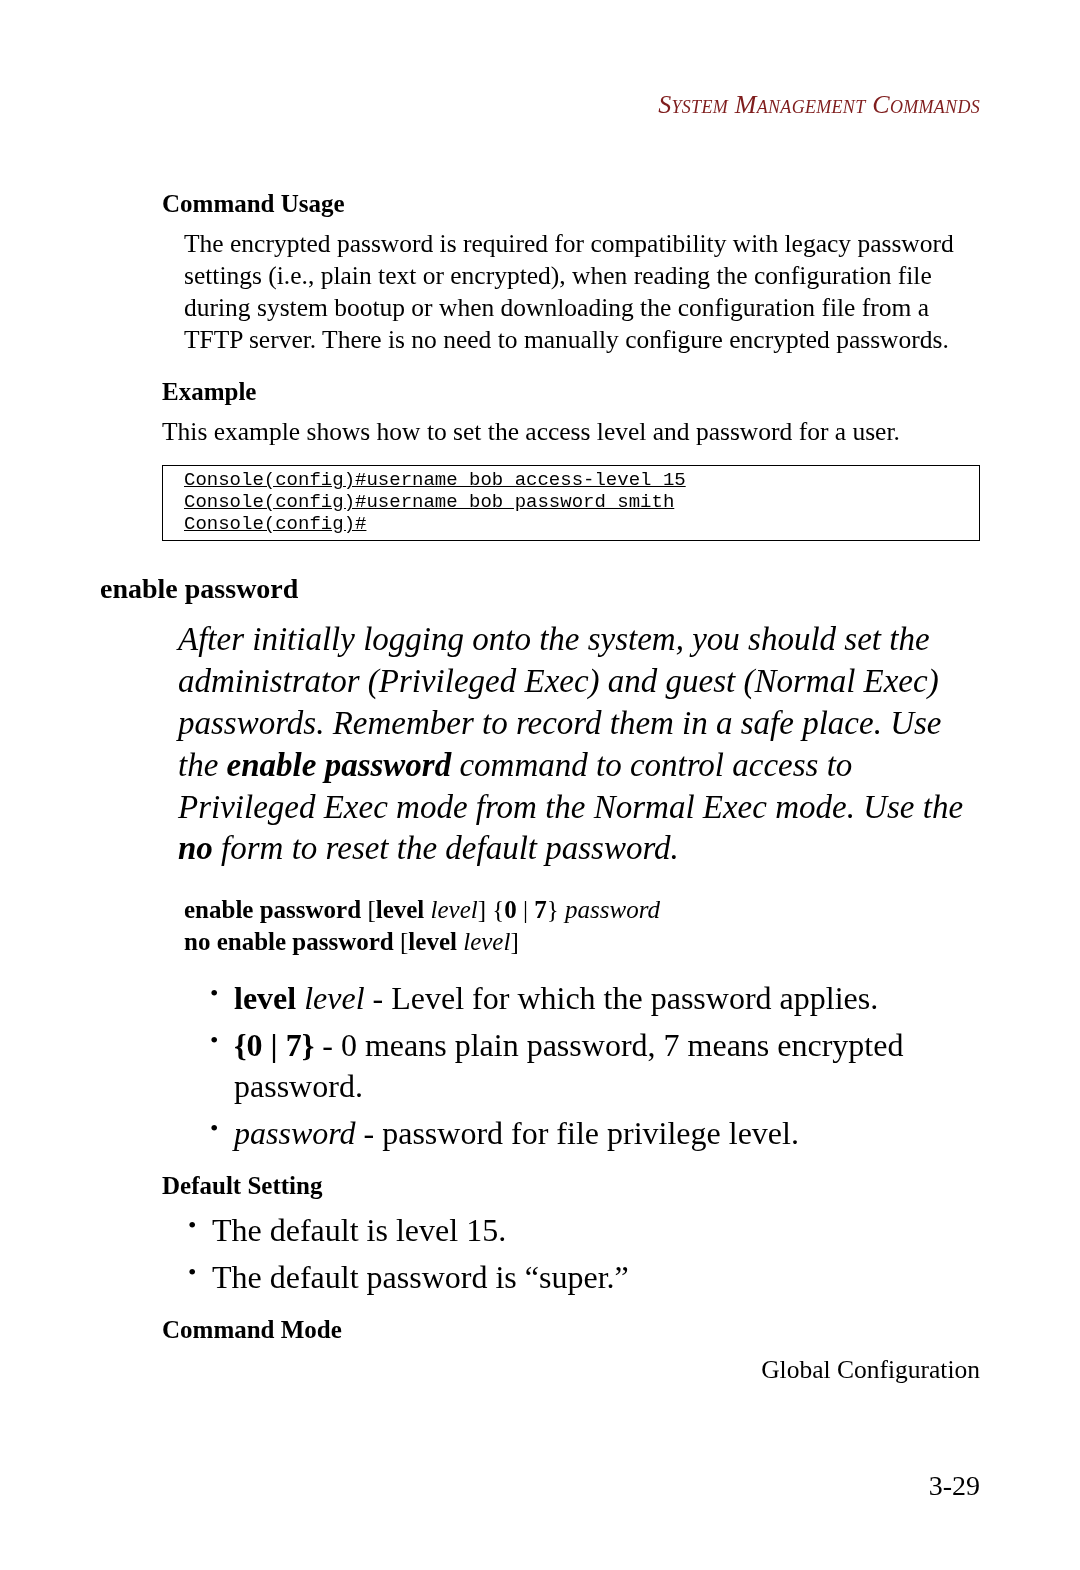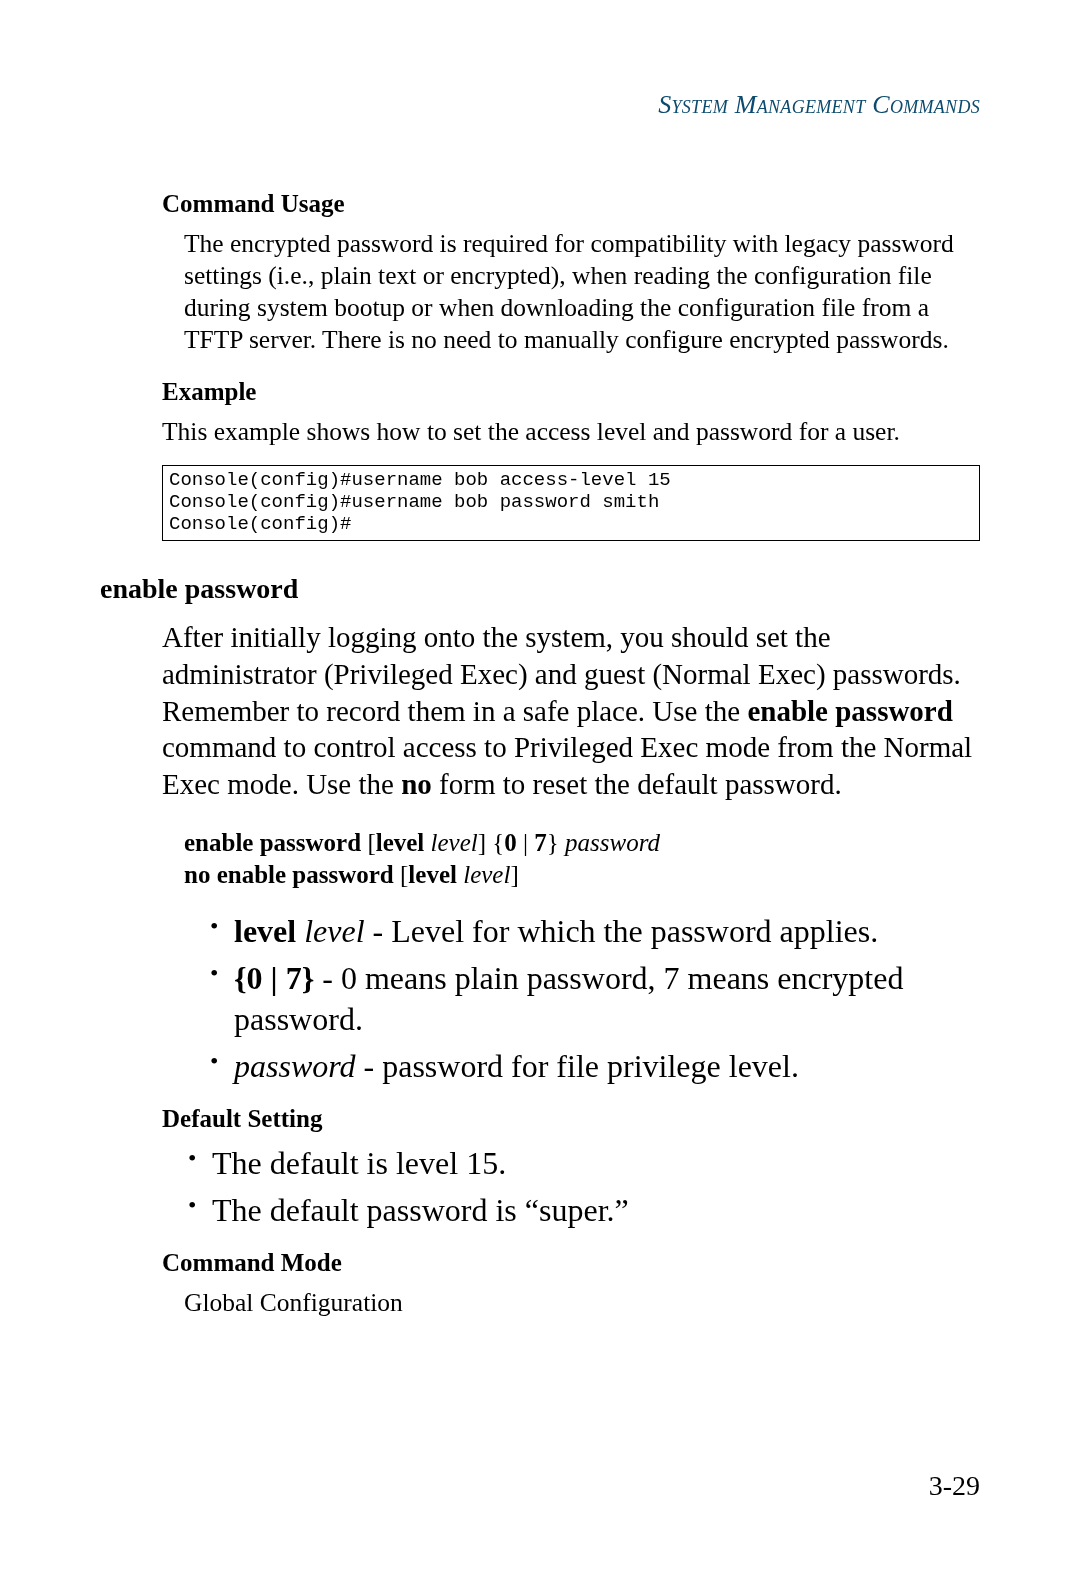--- a/index.html
+++ b/index.html
@@ -16,54 +16,56 @@
       position: relative;
       height: 100%;
     }
     .running-head {
       text-align: right;
       font-style: italic;
       font-variant: small-caps;
       font-size: 26px;
       letter-spacing: 0.3px;
       margin-bottom: 70px;
-      color: #0c4a6e;
+      color: #7f1d1d;
       font-family: Garamond, 'Times New Roman', serif;
     }
     .block { margin-left: 62px; }
     .inner-block { margin-left: 84px; }
     .h-sub {
       font-weight: bold;
       font-size: 25px;
       margin: 0 0 10px 0;
     }
     .body-text {
       font-size: 25.5px;
       line-height: 1.25;
       margin: 0 0 22px 0;
     }
     .example-intro { margin: 0 0 18px 0; }
     .codebox {
       border: 1.5px solid #000;
       font-family: 'Courier New', Courier, monospace;
       font-size: 19px;
       line-height: 1.15;
-      padding: 4px 6px;
+      padding: 4px 21px;
       white-space: pre;
       margin: 0 0 32px 0;
+      text-decoration: underline;
     }
     .sect-title {
       font-weight: bold;
       font-size: 28px;
       margin: 10px 0 14px 0;
     }
     .enable-intro {
-      font-size: 29px;
+      font-size: 33px;
       line-height: 1.27;
-      margin: 0 0 24px 0;
+      margin: 0 0 24px 16px;
+      font-style: italic;
     }
     .syntax-lines {
       font-size: 25px;
       line-height: 1.28;
       margin: 0 0 20px 0;
     }
     .bold { font-weight: bold; }
     .ital { font-style: italic; }
     ul.bul {
       list-style: none;
@@ -142,17 +144,17 @@
       </li>
     </ul>
 
     <p class="h-sub">Default Setting</p>
     <ul class="bul" style="margin-left:22px;">
       <li>The default is level 15.</li>
       <li>The default password is “super.”</li>
     </ul>
 
     <p class="h-sub">Command Mode</p>
-    <p class="body-text" style="margin-left:22px; margin-bottom:16px;">Global Configuration</p>
+    <p class="body-text" style="margin-left:22px; margin-bottom:16px;text-align:right;">Global Configuration</p>
   </div>
 
   <div class="pgnum">3-29</div>
 </div>
 
 </body></html>

